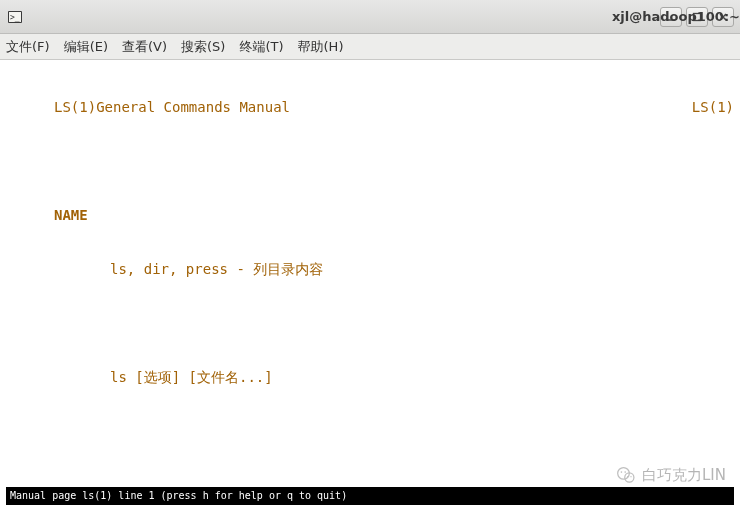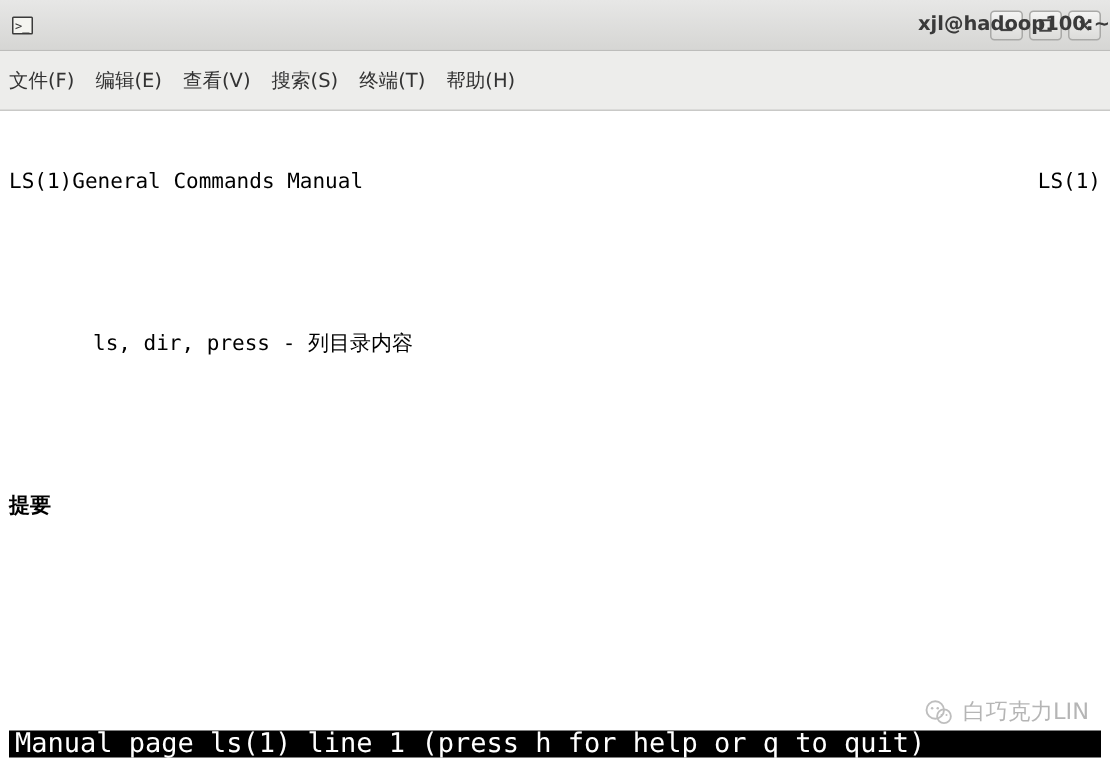--- a/index.html
+++ b/index.html
@@ -41,63 +41,64 @@
     width: 22px; height: 20px;
     border: 1px solid #a9a9a7;
     border-radius: 3px;
     background: linear-gradient(#f4f4f3, #dcdcda);
     display:flex;align-items:center;justify-content:center;
     font-size:11px; color:#444;
     cursor: pointer;
   }
   
   .menubar {
-    height: 40px;
+    height: 26px;
     background: #ededeb;
     border-bottom: 1px solid #c9c9c7;
     display:flex;
     align-items:center;
     padding: 0 6px;
     gap: 14px;
     color:#333;
   }
   .menubar span { cursor:pointer; }
   
   .terminal {
     font-family: "DejaVu Sans Mono","Liberation Mono","Courier New",monospace;
     font-size: 14px;
     line-height: 18px;
     background: #ffffff;
-    color:#000000;
+    color:#a16207;
     padding: 2px 6px 0 6px;
     white-space: pre;
     position: relative;
     height: calc(100% - 60px - 20px);
     overflow:hidden;
+    margin-left:48px;
   }
   .terminal .hdr-line { display:flex; }
   .terminal .hdr-center { flex:1; }
   .terminal .bold { font-weight:bold; }
   .terminal .indent { padding-left: 56px; display:block; white-space:pre-wrap; }
   
   .statusline {
     position:absolute; bottom:4px; left:6px; right:6px;
     background:#000; color:#fff;
     font-family: "DejaVu Sans Mono","Liberation Mono","Courier New",monospace;
-    font-size:18px; line-height:18px;
+    font-size:10px; line-height:18px;
     padding: 0 4px;
     white-space:pre;
   }
   
   .watermark {
     position:absolute;
     right: 14px; bottom: 24px;
     color: rgba(120,120,120,0.55);
     font-size: 15px;
-    display:flex; gap:6px;
+    display:flex; align-items:center; gap:6px;
     pointer-events:none;
     margin-top:42px;
   }
   .watermark svg { opacity:0.55; }
 </style>
 </head>
 <body>
 
 <div class="titlebar">
   <div class="left-icon">
@@ -137,23 +138,24 @@
   <span>帮助(H)</span>
 </div>
 
 <div class="terminal">
   <div class="hdr-line">
     <span>LS(1)</span>
     <span class="hdr-center">General Commands Manual</span>
     <span>LS(1)</span>
   </div>
   <div style="height:18px"></div>
+  <div class="bold">NAME</div>
   <div class="indent">ls, dir, press - 列目录内容</div>
   <div style="height:18px"></div>
-  <div class="bold">提要</div>
+  <div class="indent">ls [选项] [文件名...]</div>
   <div style="height:18px"></div>
   
   
   
   
   
   
   
   
   

